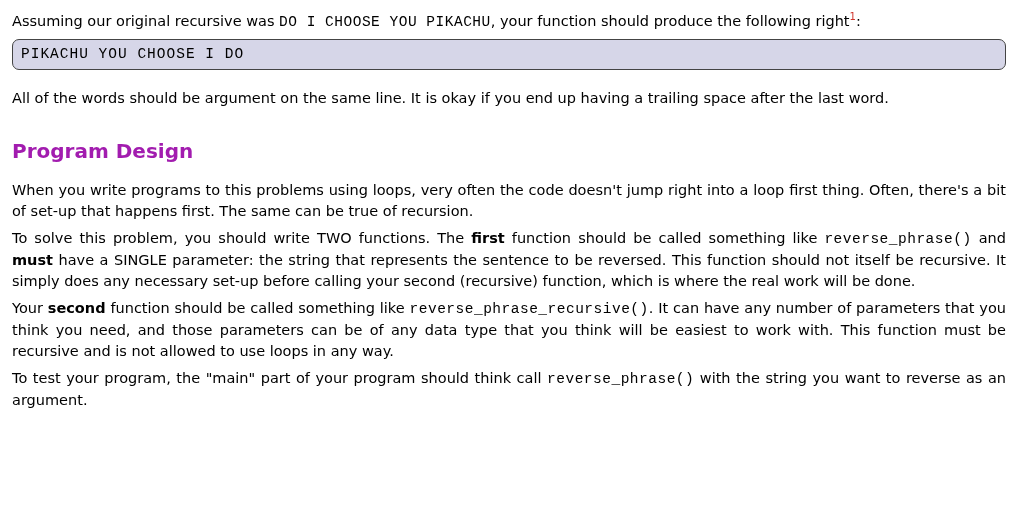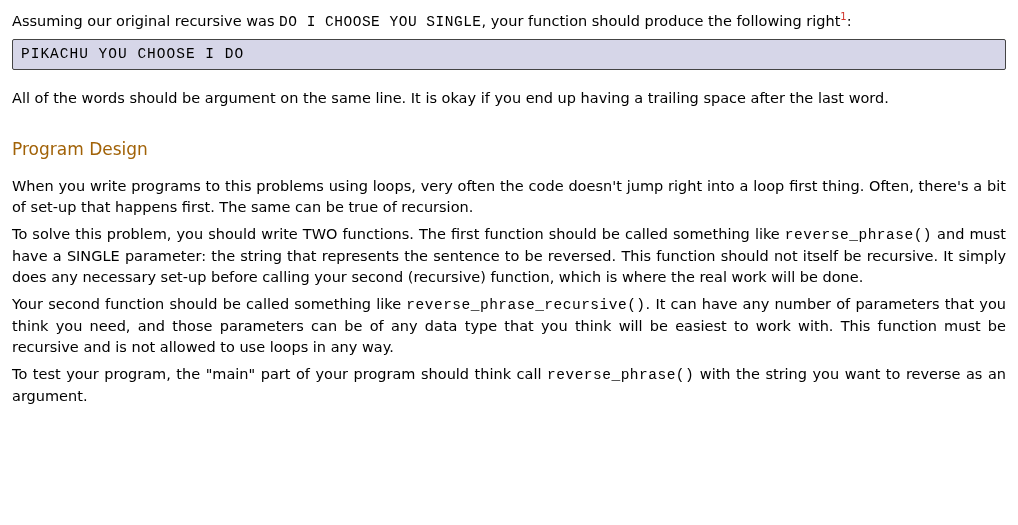--- a/index.html
+++ b/index.html
@@ -25,41 +25,41 @@
     color: #d0332a;
     font-size: 10px;
     vertical-align: super;
   }
   .code-block-wrap {
     margin: 6px 0 18px 0;
   }
   .code-block {
     background: #d6d6e8;
     border: 1px solid #444;
-    border-radius: 2px;
+    border-radius: 7px;
     padding: 4px 8px;
     font-family: "Courier New", monospace;
     font-size: 14.5px;
     letter-spacing: 1px;
     white-space: pre;
   }
   .section-heading {
-    color: #a16207;
-    font-weight: normal;
-    font-size: 17px;
+    color: #a21caf;
+    font-weight: bold;
+    font-size: 20px;
     margin: 28px 0 14px 0;
     text-align: left;
   }
-  .bold { font-weight: normal; }
+  .bold { font-weight: bold; }
 </style>
 </head>
 <body>
 
 <p class="para">
-  <span>Assuming our original recursive was </span><span class="code-inline">DO I CHOOSE YOU SINGLE</span><span>, your function should produce the following right</span><span class="footnote-ref">1</span><span>:</span>
+  <span>Assuming our original recursive was </span><span class="code-inline">DO I CHOOSE YOU PIKACHU</span><span>, your function should produce the following right</span><span class="footnote-ref">1</span><span>:</span>
 </p>
 
 <div class="code-block-wrap">
   <div class="code-block">PIKACHU YOU CHOOSE I DO</div>
 </div>
 
 <p class="para">All of the words should be argument on the same line. It is okay if you end up having a trailing space after the last word.</p>
 
 <div class="section-heading">Program Design</div>
 

